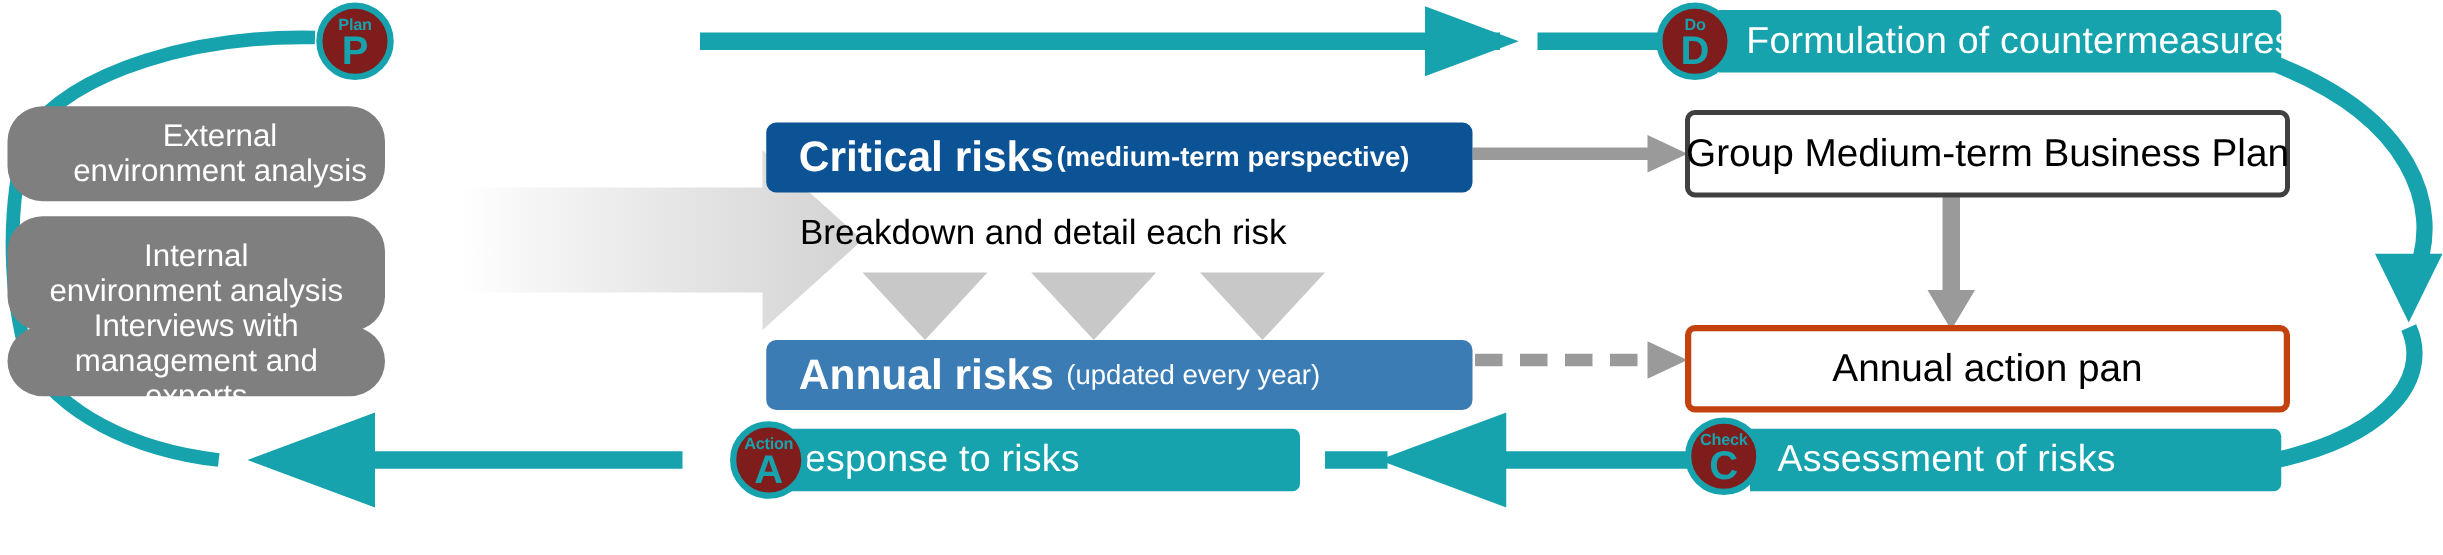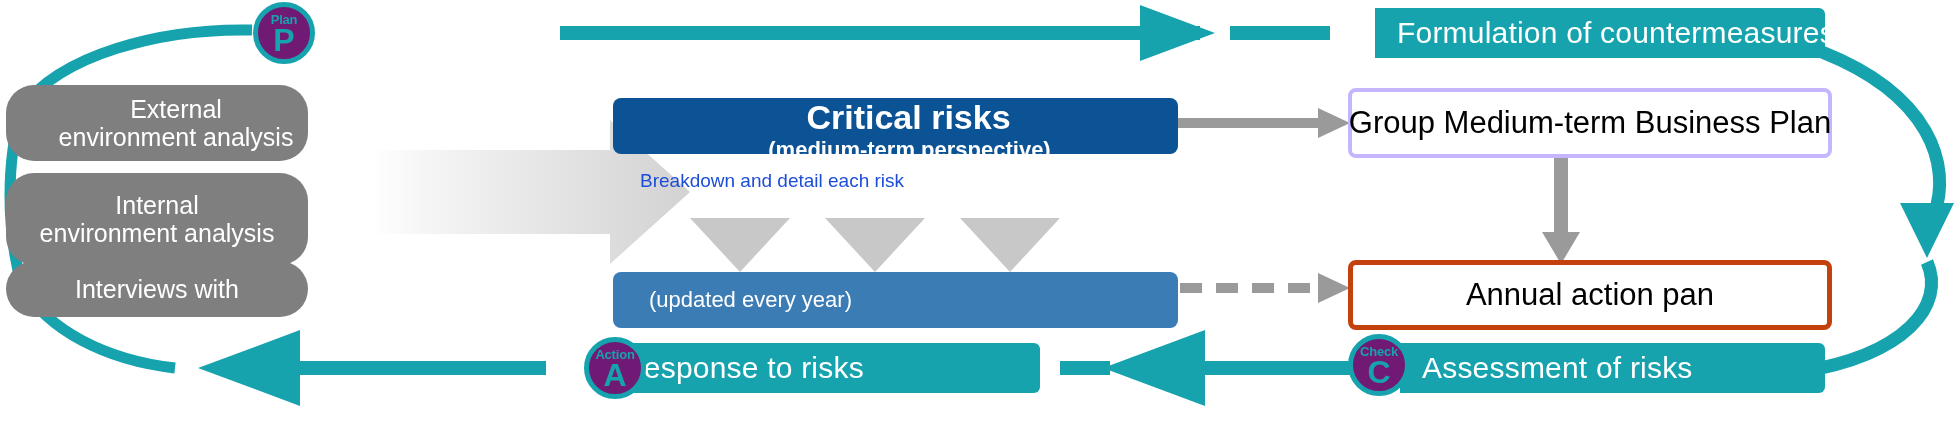--- a/index.html
+++ b/index.html
@@ -40,21 +40,21 @@
     white-space: nowrap;
   }
   .pdca-bar .bar-text { padding-left: 22px; }
   .bar-round-r { border-top-right-radius: 6px; border-bottom-right-radius: 6px; }
 
   
   .pdca-circle {
     position: absolute;
     width: 62px; height: 62px;
     border-radius: 50%;
-    background: #701a75;
+    background: #7f1d1d;
     border: 5px solid #16A3AE;
     box-sizing: border-box;
     display: flex;
     flex-direction: column;
     align-items: center;
     justify-content: center;
     color: #16A3AE;
     line-height: 1;
   }
   .pdca-circle .small {
@@ -116,28 +116,28 @@
     background: #ffffff;
     box-sizing: border-box;
     border-radius: 8px;
     display: flex;
     align-items: center;
     justify-content: center;
     color: #000000;
     font-size: 31px;
     white-space: nowrap;
   }
-  #group-plan-box  { border: 4px solid #c4b5fd; }
+  #group-plan-box  { border: 4px solid #404040; }
   #action-plan-box { border: 5px solid #c2410c; }
 
   
   .caption {
     position: absolute;
-    color: #1d4ed8;
-    font-size: 19px;
+    color: #000000;
+    font-size: 28px;
     white-space: nowrap;
     text-align: right;
   }
 </style>
 </head>
 <body>
 
 <div id="stage">
 
   <svg id="art" viewBox="0 0 1954 444">
@@ -189,20 +189,24 @@
   </svg>
 
   <div class="pdca-circle" id="plan-circle" style="left:253px; top:2px;">
     <span class="small">Plan</span>
     <span class="big">P</span>
   </div>
 
   <div class="pdca-bar bar-round-r" id="do-bar" style="left:1375px; top:8px; width:450px;">
     <span class="bar-text">Formulation of countermeasures</span>
   </div>
+  <div class="pdca-circle" id="do-circle" style="left:1325px; top:2px;">
+    <span class="small">Do</span>
+    <span class="big">D</span>
+  </div>
 
   <div class="pdca-bar bar-round-r" id="check-bar" style="left:1400px; top:343px; width:425px;text-align:right;">
     <span class="bar-text">Assessment of risks</span>
   </div>
   <div class="pdca-circle" id="check-circle" style="left:1348px; top:334px;">
     <span class="small">Check</span>
     <span class="big">C</span>
   </div>
 
   <div class="pdca-bar bar-round-r" id="action-bar" style="left:600px; top:343px; width:440px;">
@@ -223,33 +227,35 @@
   <div class="pill" id="pill-internal" style="left:6px; top:173px; width:302px; height:92px;">
     <span>
       <span>Internal</span><br>
       <span>environment analysis</span>
     </span>
   </div>
 
   <div class="pill" id="pill-interviews" style="left:6px; top:261px; width:302px; height:56px;">
     <span>
       <span>Interviews with</span><br>
+      <span>management and experts</span>
     </span>
   </div>
 
-  <div class="riskbox" id="critical-risks-box" style="left:613px; top:98px; width:565px; height:56px;flex-direction:column;">
+  <div class="riskbox" id="critical-risks-box" style="left:613px; top:98px; width:565px; height:56px;">
     <span class="title">Critical risks</span>
     <span class="sub">(medium-term perspective)</span>
   </div>
 
   <div class="caption" id="breakdown-caption" style="left:640px; top:170px;">
     <span>Breakdown and detail each risk</span>
   </div>
 
   <div class="riskbox" id="annual-risks-box" style="left:613px; top:272px; width:565px; height:56px;">
+    <span class="title">Annual risks</span>
     <span class="sub">(updated every year)</span>
   </div>
 
   <div class="outlinebox" id="group-plan-box" style="left:1348px; top:88px; width:484px; height:70px;">
     <span>Group Medium-term Business Plan</span>
   </div>
 
   <div class="outlinebox" id="action-plan-box" style="left:1348px; top:260px; width:484px; height:70px;">
     <span>Annual action pan</span>
   </div>

